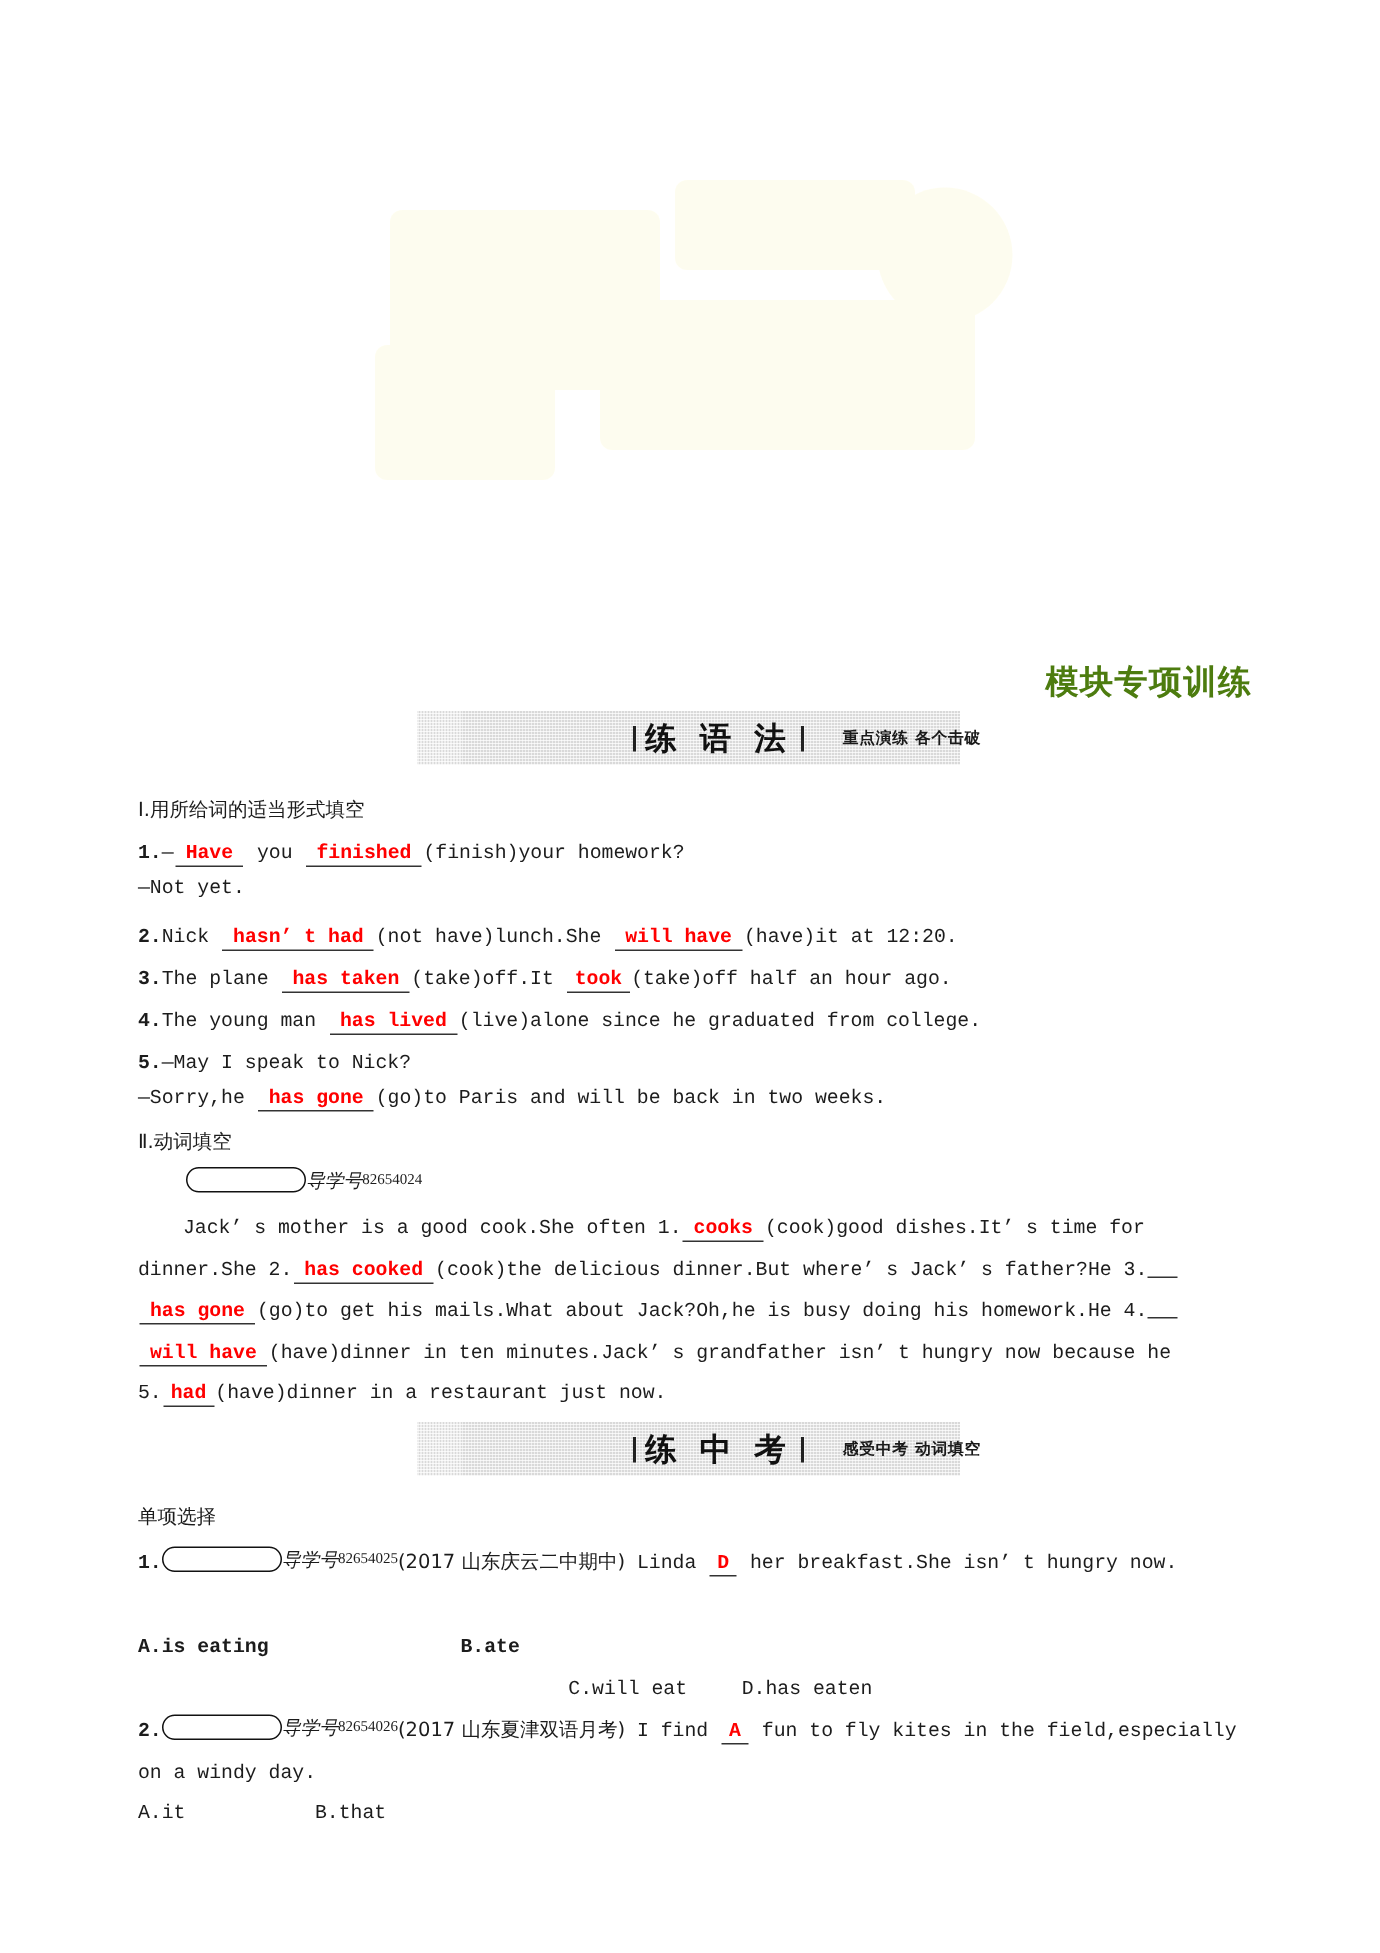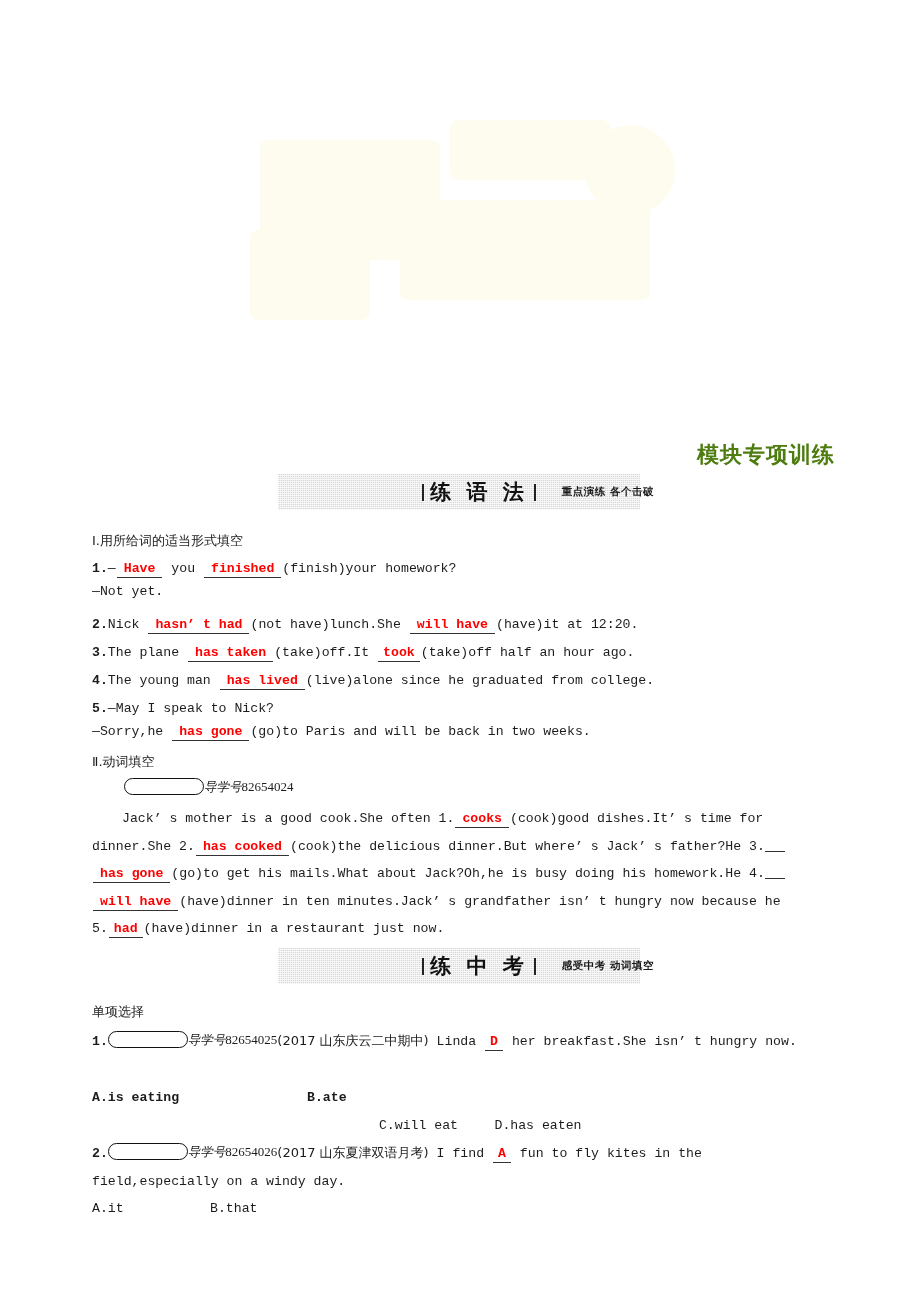--- a/index.html
+++ b/index.html
@@ -140,21 +140,21 @@
   }
   .badge-text {
     font-family: "DejaVu Sans", sans-serif;
     font-size: 12.5px;
     color: #1a1a1a;
     margin-left: 0px;
     font-style: italic;
   }
   .badge-num {
     font-family: "Liberation Serif", serif;
-    font-size: 13px;
+    font-size: 10px;
   }
 
   .indent { display: inline-block; width: 30px; }
 
   
   #sec1-heading   { top: 527px; }
   #q1a            { top: 555px; }
   #q1b            { top: 578px; }
   #q2             { top: 611px; }
   #q3             { top: 639px; }

